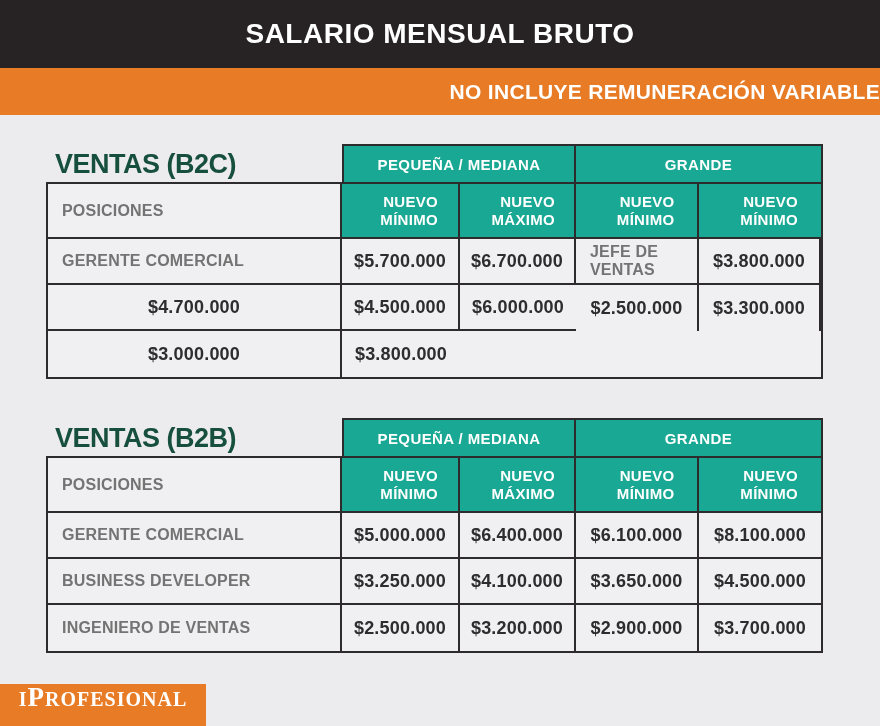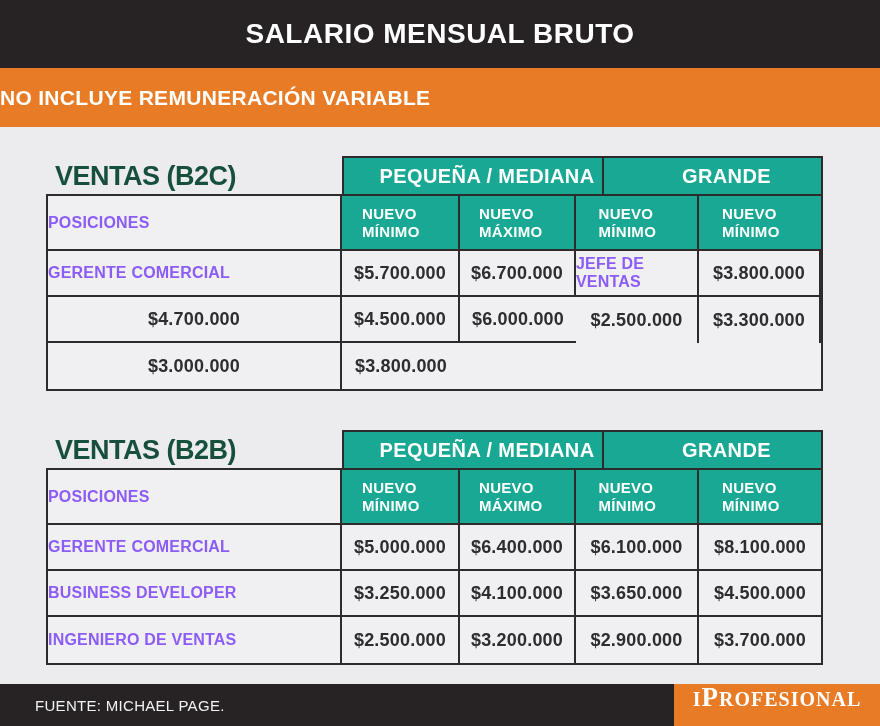--- a/index.html
+++ b/index.html
@@ -13,22 +13,22 @@
   }
   
   .bar-black {
     height: 68px; background: var(--black_bar, #272324);
     display: flex; align-items: center; justify-content: center;
   }
   .bar-black .title {
     color: #ffffff; font-size: 28px; font-weight: bold; letter-spacing: 0.5px;
   }
   .bar-orange {
-    height: 59px; background: var(--orange, #e87b25);
-    display: flex; align-items: center; justify-content: flex-start;
+    height: 47px; background: var(--orange, #e87b25);
+    display: flex; align-items: center; justify-content: flex-end;
   }
   .bar-orange .subtitle {
     color: #ffffff; font-size: 21px; font-weight: bold; letter-spacing: 0.3px;
   }
   
   .content { padding-left: 46px; height: 564px; border-radius: 11px; }
   .section-1 { padding-top: 29px; }
   .section-2 { padding-top: 39px; }
   .sec-head { display: flex; align-items: flex-end; }
   .sec-title {
@@ -37,21 +37,21 @@
     color: var(--green_title, #174f3d);
     font-size: 27px; font-weight: bold; letter-spacing: -0.5px;
   }
   .band {
     width: 481px; height: 38px; display: flex;
     background: var(--teal, #19a893);
     border: 2px solid var(--border, #2e2b2c); border-bottom: 0;
   }
   .band-cell {
     display: flex; align-items: center; justify-content: center;
-    color: #ffffff; font-size: 20px; font-weight: bold; letter-spacing: 0.4px; margin-left: 28px;
+    color: #ffffff; font-size: 15px; font-weight: bold; letter-spacing: 0.4px;
   }
   .band-cell.first { width: 232px; border-right: 2px solid var(--border, #2e2b2c); }
   .band-cell.second { flex: 1; }
   
   .tbl {
     display: grid;
     grid-template-columns: 294px 118px 116px 123px 122px;
     grid-template-rows: 55px 46px 46px 46px;
     width: 777px;
     border: 2px solid var(--border, #2e2b2c);
@@ -61,26 +61,26 @@
     display: flex; align-items: center; justify-content: center;
     border-right: 2px solid var(--border, #2e2b2c);
     border-bottom: 2px solid var(--border, #2e2b2c);
     background: var(--cell_bg, #f0eff1);
   }
   .cell.last-col { border-right: 0; }
   .cell.last-row { border-bottom: 0; }
   .cell.teal { background: var(--teal, #19a893); }
   .subhead {
     color: #ffffff; font-size: 15px; font-weight: bold;
-    text-align: left; line-height: 1.15; letter-spacing: 0.3px;
+    text-align: right; line-height: 1.15; letter-spacing: 0.3px;
   }
   .subhead span { display: inline-block; max-width: 76px; }
   .corner, .rowlabel {
-    justify-content: flex-start; 
-    color: #8b5cf6; font-size: 16px; font-weight: bold; letter-spacing: 0.2px;
+    justify-content: flex-start; padding-left: 14px;
+    color: #737373; font-size: 16px; font-weight: bold; letter-spacing: 0.2px;
   }
   .val { color: #2d2c2e; font-size: 18px; font-weight: bold; letter-spacing: 0.2px; text-align: right; }
   
   .footer { position: absolute; left: 0; bottom: 0; width: 880px; height: 42px; display: flex; }
   .footer-black {
     flex: 1; background: var(--black_bar, #272324);
     display: flex; align-items: center; padding-left: 35px;
   }
   .footer-source { color: #f2f1f3; font-size: 15px; letter-spacing: 0.3px; }
   .footer-orange {
@@ -187,21 +187,18 @@
         <div class="cell val last-row">$2.500.000</div>
         <div class="cell val last-row">$3.200.000</div>
         <div class="cell val last-row">$2.900.000</div>
         <div class="cell val last-row last-col">$3.700.000</div>
       </div>
     </div>
 
   </div>
 
   <div class="footer">
-    <div class="footer-black">
-      <span class="footer-source">FUENTE: MICHAEL PAGE.</span>
-    </div>
     <div class="footer-orange">
       <span class="logo"><span class="sc">I</span><span class="big">P</span><span class="sc">ROFESIONAL</span></span>
     </div>
   </div>
 
 </div>
 
 </body></html>

